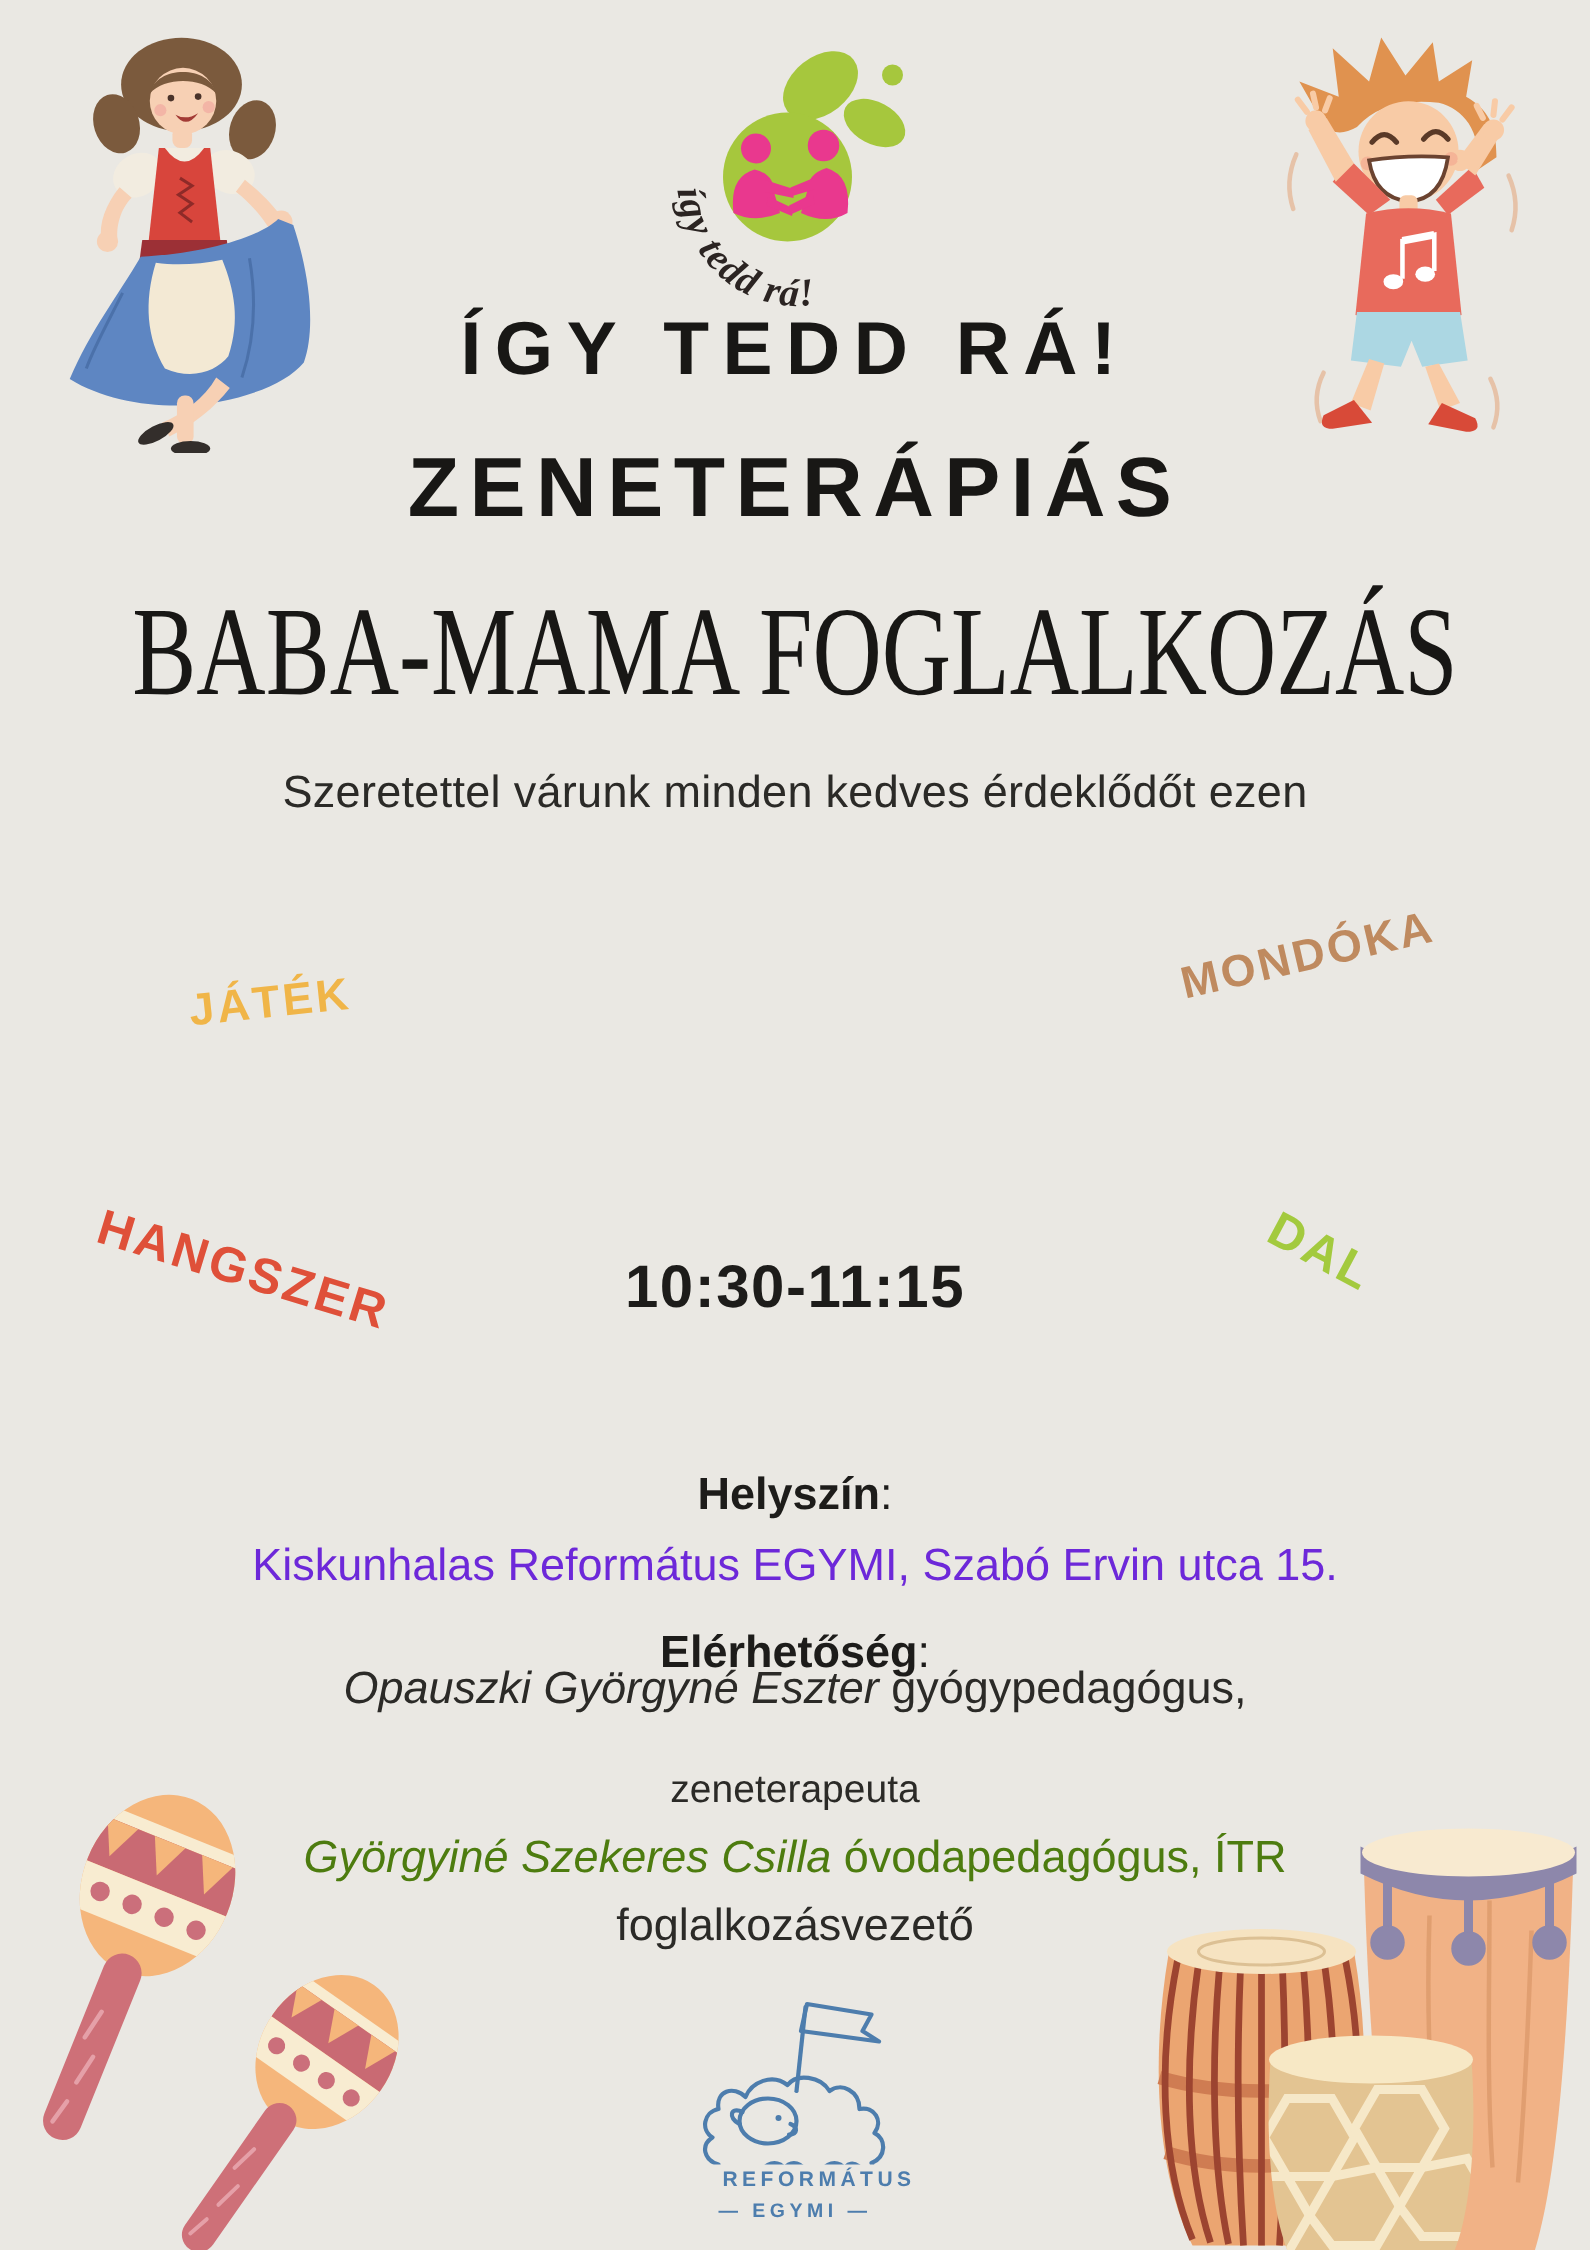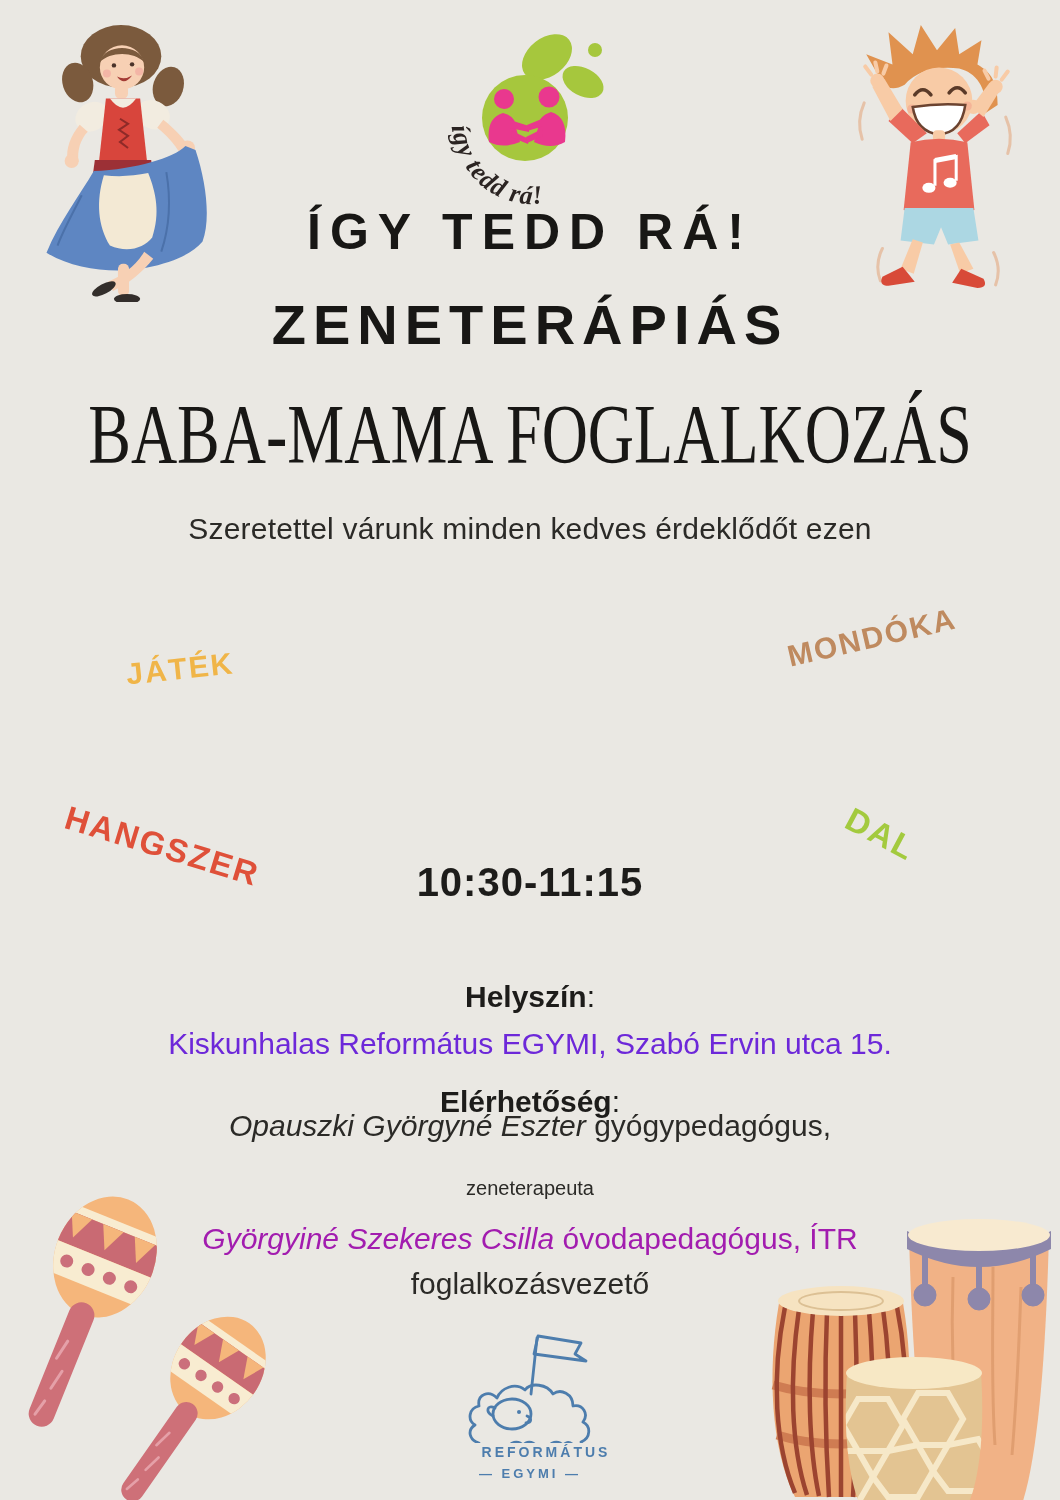--- a/index.html
+++ b/index.html
@@ -15,36 +15,36 @@
   .title2{top:292px;font-size:56px;font-weight:700;letter-spacing:7px;color:#181715;}
   .title3{
     top:386px;font-family:"Liberation Serif",serif;font-weight:400;
     font-size:64px;letter-spacing:0px;color:#181715;
     transform:scaleY(1.32);transform-origin:center top;
   }
   
   .intro{top:506px;font-size:30px;line-height:45px;color:#2b2a27;letter-spacing:0.2px;}
   
   .dates{top:622px;font-size:31px;line-height:42px;font-weight:700;color:#1d1c1a;}
-  .time{top:836px;font-size:40px;font-weight:700;letter-spacing:1px;color:#1d1c1a;margin-top:24px;}
+  .time{top:836px;font-size:40px;font-weight:700;letter-spacing:1px;color:#1d1c1a;}
   
   .keyword{position:absolute;font-weight:700;white-space:nowrap;}
   .kw-jatek{left:126px;top:652px;font-size:30px;letter-spacing:2px;transform:rotate(-6deg);}
   .kw-mondoka{left:788px;top:640px;font-size:30px;letter-spacing:2px;transform:rotate(-13deg);transform-origin:left center;}
   .kw-hangszer{left:66px;top:798px;font-size:33px;letter-spacing:2px;transform:rotate(17deg);transform-origin:left center;}
   .kw-dal{left:848px;top:798px;font-size:33px;letter-spacing:2px;transform:rotate(28deg);transform-origin:left center;}
   
   .h-line{font-size:30px;color:#1d1c1a;}
   .h-bold{font-weight:700;}
   .loc-head{top:980px;}
   .loc-addr{top:1027px;font-size:30px;color:#6d28d9;}
   .con-head{top:1085px;}
   .con-1{top:1109px;font-size:30px;color:#2b2a27;}
-  .con-2{top:1177px;font-size:20px;color:#2b2a27;}
-  .con-3{top:1222px;font-size:30px;color:#a21caf;}
+  .con-2{top:1177px;font-size:26px;color:#2b2a27;}
+  .con-3{top:1222px;font-size:30px;color:#4d7c0f;}
   .con-4{top:1267px;font-size:30px;color:#2b2a27;}
   .ital{font-style:italic;}
   
   .foot1{top:1444px;font-size:14px;font-weight:700;letter-spacing:3px;}
   .foot2{top:1466px;font-size:13px;font-weight:700;letter-spacing:3px;}
   svg{display:block;}
 </style>
 </head>
 <body>
 

